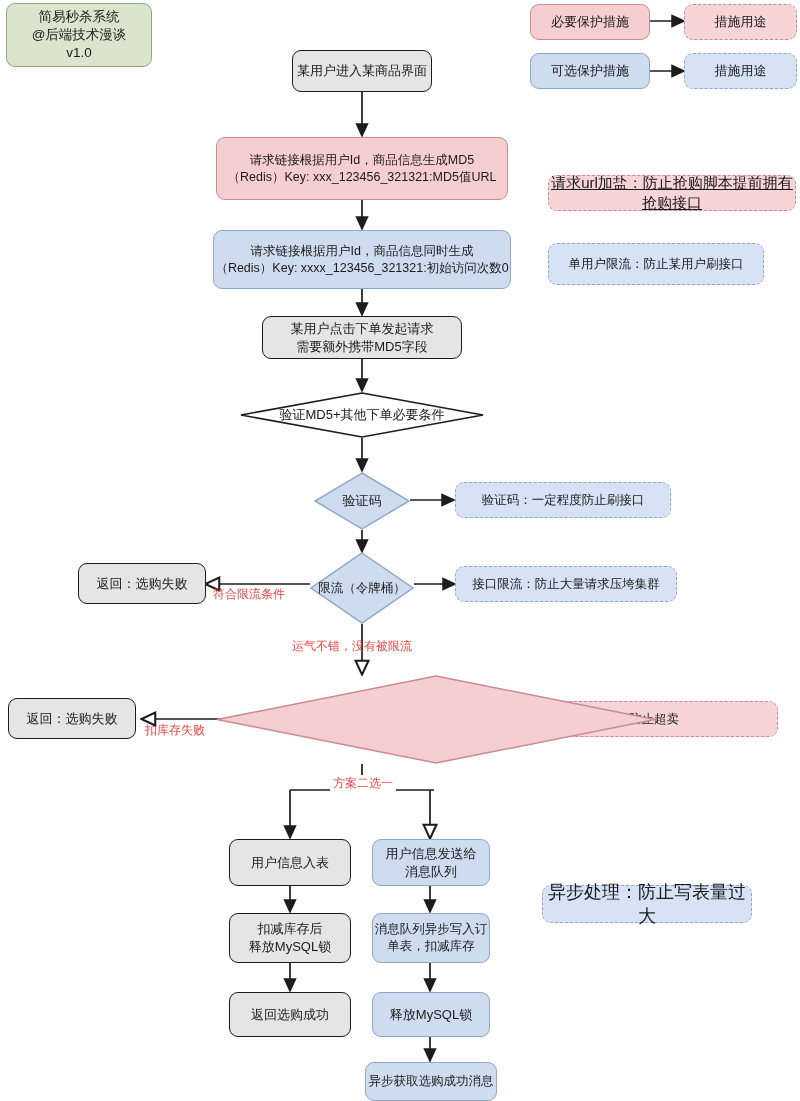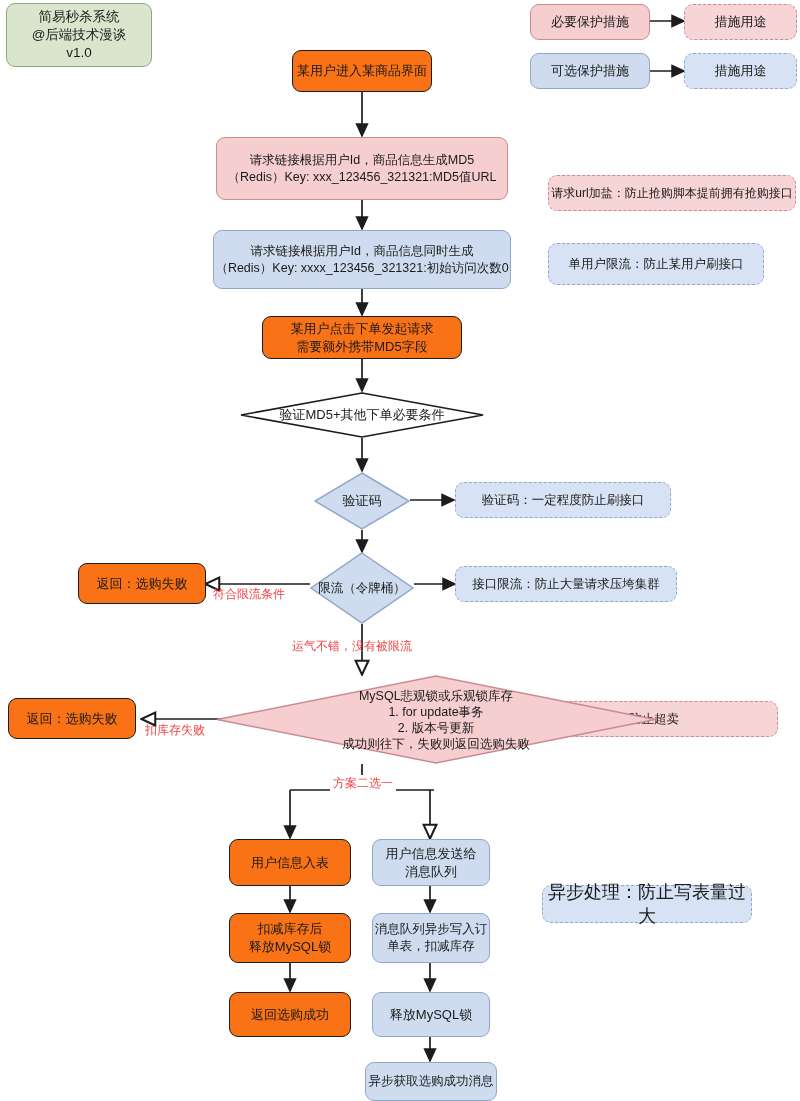--- a/index.html
+++ b/index.html
@@ -5,21 +5,21 @@
   html,body{margin:0;padding:0;background:#ffffff;}
   body{width:800px;height:1101px;position:relative;overflow:hidden;
        font-family:"Liberation Sans","DejaVu Sans",sans-serif;color:#1a1a1a;}
   #canvas{position:absolute;left:0;top:0;width:800px;height:1101px;}
   svg.edges{position:absolute;left:0;top:0;width:800px;height:1101px;pointer-events:none;}
 
   .node{position:absolute;box-sizing:border-box;display:flex;align-items:center;
         justify-content:center;text-align:center;line-height:1.35;
         font-size:13px;white-space:pre-line;}
   .rnd{border-radius:9px;}
-  .white{background:#f97316;border:1.6px solid #1c1c1c;}
+  .white{background:#e5e5e5;border:1.6px solid #1c1c1c;}
   .pink{background:#f6ced0;border:1.6px solid #c98b92;}
   .blue{background:#cfdcef;border:1.6px solid #8fa7c8;}
   .green{background:#d9e6cd;border:1.6px solid #8fa877;}
   .pink-dash{background:#f7d4d6;border:1.5px dashed #c98b92;border-radius:9px;}
   .blue-dash{background:#d7e3f4;border:1.5px dashed #8fa7c8;border-radius:9px;}
 
   .diamond{position:absolute;display:flex;align-items:center;justify-content:center;}
   .diamond > .dlabel{position:relative;z-index:2;text-align:center;font-size:13px;
                      line-height:1.3;white-space:pre-line;}
   .diamond > svg{position:absolute;left:0;top:0;width:100%;height:100%;z-index:1;}
@@ -114,24 +114,20 @@
     <svg viewBox="0 0 104 72" preserveAspectRatio="none">
       <polygon points="52,1 103,36 52,71 1,36" fill="#cfdcef" stroke="#8fa7c8" stroke-width="1.5"></polygon>
     </svg>
     <div class="dlabel" style="font-size:12.5px;">限流（令牌桶）</div>
   </div>
 
   <div class="diamond" style="left:216px;top:675px;width:440px;height:89px;">
     <svg viewBox="0 0 440 89" preserveAspectRatio="none">
       <polygon points="220,1 439,44.5 220,88 1,44.5" fill="#f6ced0" stroke="#c98b92" stroke-width="1.5"></polygon>
     </svg>
-    <div class="dlabel" style="font-size:12.5px;line-height:1.28;">MySQL悲观锁或乐观锁库存
-1. for update事务
-2. 版本号更新
-成功则往下，失败则返回选购失败</div>
   </div>
 
   <div class="node rnd white" style="left:78px;top:563px;width:128px;height:41px;">返回：选购失败</div>
 
   <div class="node rnd white" style="left:8px;top:698px;width:128px;height:41px;">返回：选购失败</div>
 
   <div class="node rnd white" style="left:229px;top:839px;width:122px;height:47px;">用户信息入表</div>
 
   <div class="node rnd blue" style="left:372px;top:839px;width:118px;height:47px;">用户信息发送给
 消息队列</div>
@@ -141,21 +137,21 @@
 
   <div class="node rnd blue" style="left:372px;top:913px;width:118px;height:50px;font-size:12.5px;">消息队列异步写入订
 单表，扣减库存</div>
 
   <div class="node rnd white" style="left:229px;top:992px;width:122px;height:45px;">返回选购成功</div>
 
   <div class="node rnd blue" style="left:372px;top:992px;width:118px;height:45px;">释放MySQL锁</div>
 
   <div class="node rnd blue" style="left:365px;top:1062px;width:132px;height:39px;font-size:12.5px;">异步获取选购成功消息</div>
 
-  <div class="node pink-dash" style="left:548px;top:175px;width:248px;height:36px;font-size:12px;">请求url加盐：防止抢购脚本提前拥有抢购接口</div>
+  <div class="node pink-dash" style="left:548px;top:175px;width:248px;height:36px;font-size:15px;text-decoration:underline;">请求url加盐：防止抢购脚本提前拥有抢购接口</div>
 
   <div class="node blue-dash" style="left:548px;top:243px;width:216px;height:42px;font-size:12.5px;">单用户限流：防止某用户刷接口</div>
 
   <div class="node blue-dash" style="left:455px;top:482px;width:216px;height:36px;font-size:12.5px;">验证码：一定程度防止刷接口</div>
 
   <div class="node blue-dash" style="left:455px;top:566px;width:222px;height:36px;font-size:12.5px;">接口限流：防止大量请求压垮集群</div>
 
   <div class="node pink-dash" style="left:530px;top:701px;width:248px;height:36px;font-size:12.5px;">防止超卖</div>
 
   <div class="node blue-dash" style="left:542px;top:885px;width:210px;height:38px;font-size:18px;">异步处理：防止写表量过大</div>

